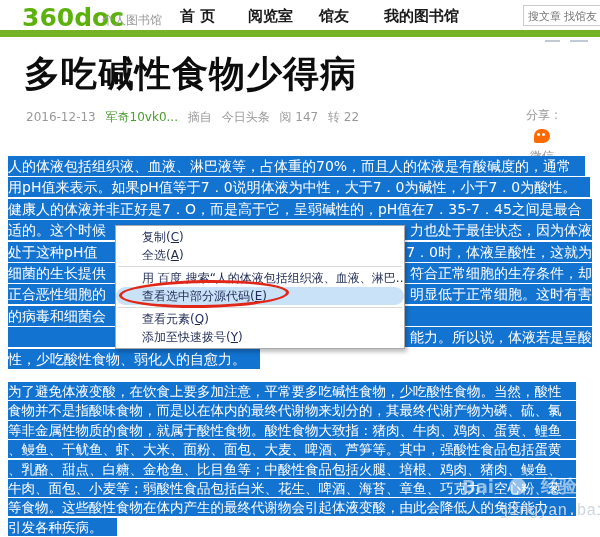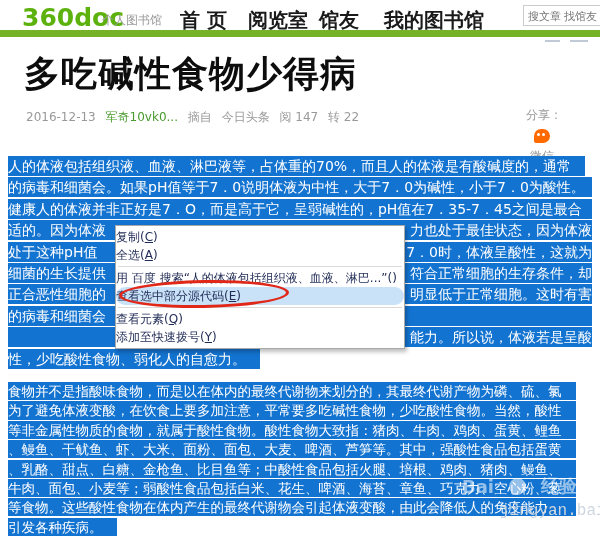--- a/index.html
+++ b/index.html
@@ -5,21 +5,21 @@
   * { margin:0; padding:0; box-sizing:border-box; }
   html,body { width:600px; height:537px; overflow:hidden; background:#fff;
     font-family:"DejaVu Sans","Liberation Sans",sans-serif; }
   #page { position:relative; width:600px; height:465px; background:#fff; }
 
   
   .red-strip { position:absolute; left:0; top:0; width:2px; height:37px; background:#7d2b24; }
   .header { position:absolute; left:0; top:0; width:600px; height:31px; background:#fff; }
   .logo { position:absolute; left:22px; top:3px; font-size:25px; font-weight:bold; color:#5cb10d; letter-spacing:0; }
   .logo-suffix { position:absolute; left:102px; top:12px; font-size:12px; color:#999; }
-  .nav-item { position:absolute; top:7px; font-size:20px; font-weight:bold; color:#1a1a1a; cursor:pointer; white-space:nowrap; }
+  .nav-item { position:absolute; top:7px; font-size:15px; font-weight:bold; color:#1a1a1a; cursor:pointer; white-space:nowrap; }
   .green-bar { position:absolute; left:0; top:30px; width:600px; height:7px; background:#75b226; }
   .search-box { position:absolute; left:523px; top:5px; width:80px; height:21px; border:1px solid #ccc; background:#fff; font-size:11px; color:#9aa0a6; padding:2px 4px; outline:none; }
   .dash { position:absolute; height:2px; background:#c2c9d6; }
   .dash1 { left:545px; top:40px; width:15px; }
   .dash2 { left:570px; top:40px; width:18px; }
 
   
   .title { position:absolute; left:24px; top:50px; font-size:36px; font-weight:bold; color:#0d0d0d; letter-spacing:1px; }
   .meta { position:absolute; left:26px; top:109px; font-size:12px; color:#999; white-space:nowrap; }
   .meta span { margin-right:6px; }
@@ -40,21 +40,21 @@
   .sel-line { position:relative; color:#fff; background:#1373d0; white-space:nowrap; overflow:hidden; }
   #para1 .sel-line { height:20px; line-height:20px; font-size:14px; margin-bottom:1.4px; }
   #para2 .sel-line { height:18.2px; line-height:18.2px; font-size:13.5px; margin-bottom:1.2px; }
   .sel-line.fit { width:max-content; max-width:100%; padding-right:14px; }
   .sel-line.full { width:100%; }
   .frag-right { position:absolute; right:0; top:0; }
 
   
   .context-menu { position:absolute; left:115px; top:225px; width:290px; background:#fff;
     border:1px solid #a9a9a9; box-shadow:2px 3px 4px rgba(0,0,0,0.25); padding:2px 0; z-index:10; }
-  .menu-item { height:18px; line-height:18px; font-size:12px; color:#1f2a55; white-space:nowrap; overflow:hidden; cursor:pointer; }
+  .menu-item { height:18px; line-height:18px; font-size:12px; color:#1f2a55; padding-left:26px; white-space:nowrap; overflow:hidden; cursor:pointer; }
   .menu-item.highlighted { background:#c9e2f8;border-radius:9px; }
   .menu-sep { height:1px; background:#d9d9d9; margin:2px 2px; }
   .menu-item u { text-decoration:underline; }
   .red-ellipse { position:absolute; left:119px; top:280px; width:170px; height:28px;
     border:3px solid #e02718; border-radius:50%; transform:rotate(-1deg); z-index:11; pointer-events:none; }
 
   
   .watermark { position:absolute; left:462px; top:474px; z-index:5; pointer-events:none; }
   .wm-brand { display:flex; align-items:center; gap:15px; color:rgba(255,255,255,0.55); font-weight:bold; font-size:18px;text-align:right; }
   .wm-paw { display:inline-block; width:17px; height:17px; border-radius:50%; background:rgba(255,255,255,0.55); }
@@ -92,33 +92,33 @@
     <span>分享 :</span>
     <span class="wechat-icon"></span>
     <span>微信</span>
     <span class="caret-down"></span>
     <span class="floppy-icon"></span>
     <span>转藏到我的图书馆</span>
   </div>
 
   <div class="para" id="para1">
       <div class="sel-line fit">人的体液包括组织液、血液、淋巴液等，占体重的70%，而且人的体液是有酸碱度的，通常</div>
-      <div class="sel-line fit">的病毒和细菌会。如果pH值等于7．0说明体液为中性，大于7．0为碱性，小于7．0为酸性。</div>
+      <div class="sel-line fit">用pH值来表示。如果pH值等于7．0说明体液为中性，大于7．0为碱性，小于7．0为酸性。</div>
       <div class="sel-line fit">健康人的体液并非正好是7．O，而是高于它，呈弱碱性的，pH值在7．35-7．45之间是最合</div>
-      <div class="sel-line full"><span>适的。因为体液</span><span class="frag-right">力也处于最佳状态，因为体液</span></div>
+      <div class="sel-line full"><span>适的。这个时候</span><span class="frag-right">力也处于最佳状态，因为体液</span></div>
       <div class="sel-line full"><span>处于这种pH值</span><span class="frag-right">7．0时，体液呈酸性，这就为</span></div>
       <div class="sel-line full"><span>细菌的生长提供</span><span class="frag-right">符合正常细胞的生存条件，却</span></div>
       <div class="sel-line full"><span>正合恶性细胞的</span><span class="frag-right">明显低于正常细胞。这时有害</span></div>
       <div class="sel-line full"><span>的病毒和细菌会</span></div>
       <div class="sel-line full"><span class="frag-right">能力。所以说，体液若是呈酸</span></div>
       <div class="sel-line fit">性，少吃酸性食物、弱化人的自愈力。</div>
     </div>
   <div class="para" id="para2">
+      <div class="sel-line fit">为了避免体液变酸，在饮食上要多加注意，平常要多吃碱性食物，少吃酸性食物。当然，酸性</div>
       <div class="sel-line fit">食物并不是指酸味食物，而是以在体内的最终代谢物来划分的，其最终代谢产物为磷、硫、氯</div>
-      <div class="sel-line fit">为了避免体液变酸，在饮食上要多加注意，平常要多吃碱性食物，少吃酸性食物。当然，酸性</div>
       <div class="sel-line fit">等非金属性物质的食物，就属于酸性食物。酸性食物大致指：猪肉、牛肉、鸡肉、蛋黄、鲤鱼</div>
       <div class="sel-line fit">、鳗鱼、干鱿鱼、虾、大米、面粉、面包、大麦、啤酒、芦笋等。其中，强酸性食品包括蛋黄</div>
       <div class="sel-line fit">、乳酪、甜点、白糖、金枪鱼、比目鱼等；中酸性食品包括火腿、培根、鸡肉、猪肉、鳗鱼、</div>
       <div class="sel-line fit">牛肉、面包、小麦等；弱酸性食品包括白米、花生、啤酒、海苔、章鱼、巧克力、空心粉、葱</div>
       <div class="sel-line fit">等食物。这些酸性食物在体内产生的最终代谢物会引起体液变酸，由此会降低人的免疫能力，</div>
       <div class="sel-line fit">引发各种疾病。</div>
     </div>
 
   <div class="context-menu" id="context-menu">
       <div class="menu-item">复制(<u>C</u>)</div>

